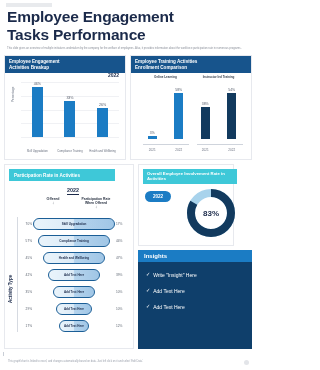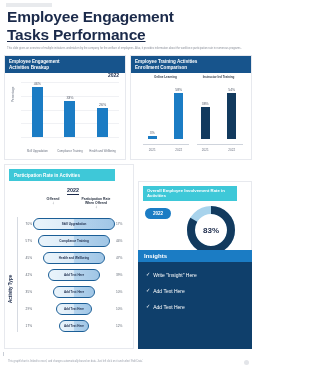--- a/index.html
+++ b/index.html
@@ -9,21 +9,21 @@
     color:#1b2a4a;overflow:hidden;position:relative;
   }
   .slide{position:relative;width:256px;height:370px;box-sizing:border-box;padding:0;}
 
   
   .topbar{height:4px;width:46px;background:#e8eaed;margin:3px 0 0 6px;}
   .title{
     margin:2px 0 0 7px;font-size:15.5px;line-height:15.5px;
     font-weight:700;letter-spacing:-0.2px;color:#1b2a4a;
   }
-  .title .l2{display:block;margin-top:2px;text-decoration:underline;}
+  .title .l2{display:block;margin-top:2px;}
   .subtitle{
     margin:5px 7px 0 7px;font-size:2.7px;line-height:3.9px;
     color:#8a8f99;font-weight:400;
   }
 
   
   .card{position:absolute;background:#ffffff;border:0.5px solid #e7e9ee;box-sizing:border-box;}
   .card-head{
     background:#17548c;color:#ffffff;font-weight:700;
     font-size:4.6px;line-height:6px;padding:2.5px 4px;
@@ -87,21 +87,21 @@
     border:0.8px solid #1b5e96;box-sizing:border-box;
     background:linear-gradient(90deg,#eaf4fb 0%,#dcebf7 48%,#cfe3f4 52%,#b9d6ee 100%);
     display:flex;align-items:center;justify-content:center;overflow:hidden;
   }
   .fpill .lbl{font-size:3px;color:#1b2a4a;font-weight:600;position:relative;z-index:2;}
   .fpill::after{content:"";position:absolute;left:50%;top:0;bottom:0;width:50%;
     background:linear-gradient(90deg,rgba(120,175,220,.30),rgba(70,140,200,.22));}
   .fcenter{display:flex;flex:1;justify-content:center;}
 
   
-  #cardD{left:138px;top:178px;width:114px;height:82px;}
+  #cardD{left:138px;top:161px;width:96px;height:82px;}
   .headTealD{
     position:absolute;left:4px;top:4px;width:94px;
     background:#3ec8d8;color:#fff;font-weight:700;font-size:4.3px;line-height:5.4px;
     padding:2px 4px;box-sizing:border-box;
   }
   .pillYear{
     position:absolute;left:6px;top:26px;width:26px;height:11px;border-radius:6px;
     background:#1b7cc4;color:#fff;font-size:4.6px;font-weight:700;
     display:flex;align-items:center;justify-content:center;
   }

